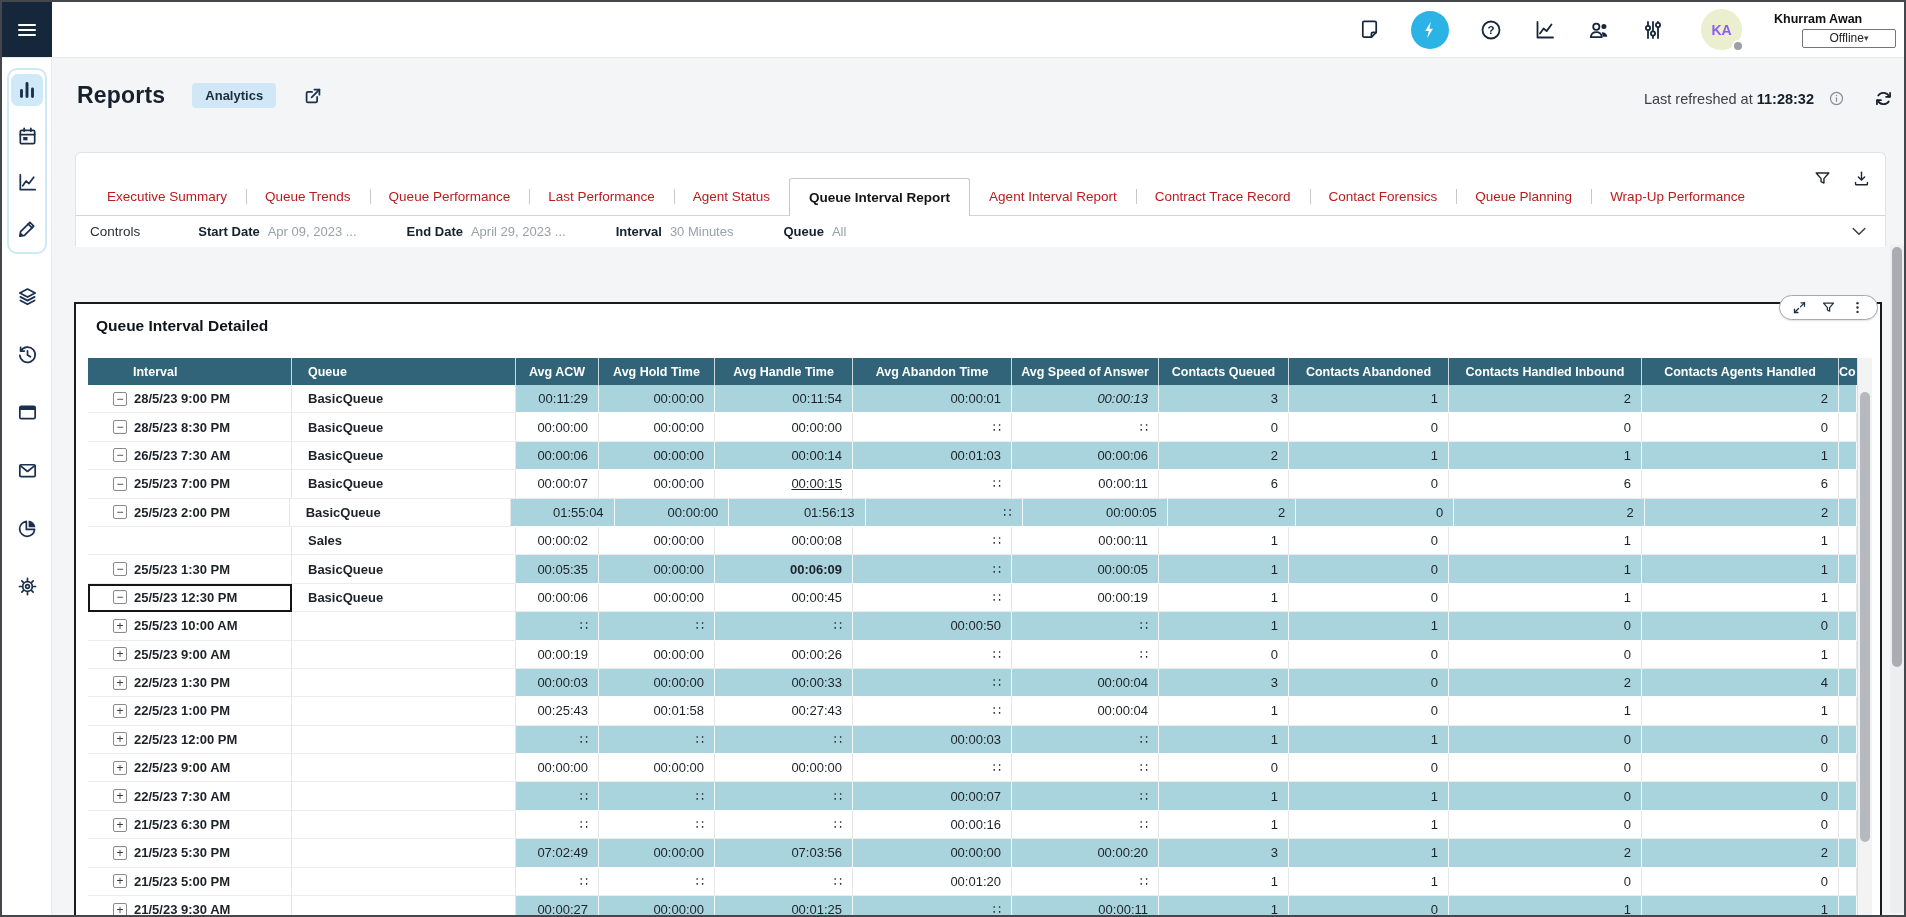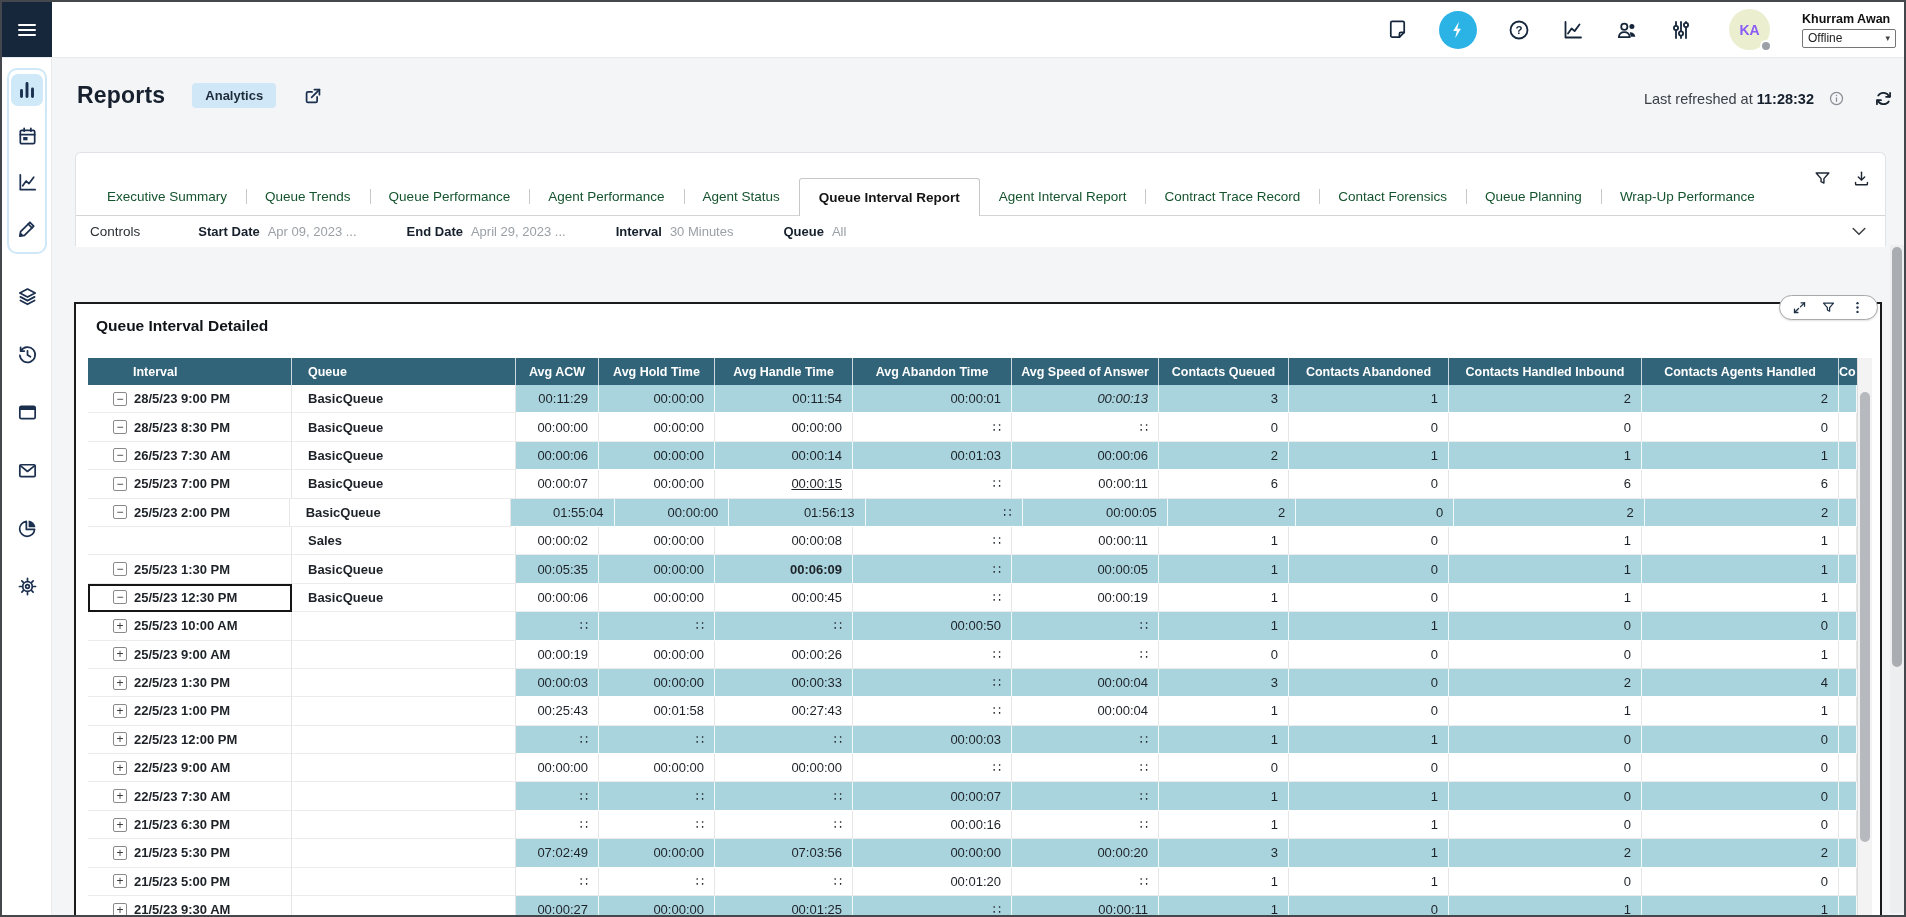--- a/index.html
+++ b/index.html
@@ -21,21 +21,21 @@
     display:flex; align-items:center; justify-content:center; cursor:pointer; }
   .avatar-wrap { position:relative; width:41px; height:41px; margin-left:6px; }
   .avatar { width:41px; height:41px; border-radius:50%; background:#ebeecf; color:#8b5cf6;
     font-weight:bold; font-size:14px; display:flex; align-items:center; justify-content:center; }
   .status-dot { position:absolute; right:-2px; bottom:-2px; width:12px; height:12px;
     border-radius:50%; background:#9aa0a6; border:2px solid #fff; }
   .user-col { display:flex; flex-direction:column; gap:3px; margin-left:2px; }
   .user-name { font-size:12.5px; font-weight:bold; color:#111; }
   .status-select { width:94px; height:19px; border:1px solid #767676; border-radius:2px;
     background:#fff; font-size:12px; color:#222; display:flex; align-items:center;
-    justify-content:space-between; padding:0 5px; cursor:pointer; }
+    justify-content:center; padding:0 5px; cursor:pointer;margin-left:28px; }
   .status-select .chev { font-size:9px; color:#444; }
 
   
   .sidebar { position:absolute; left:0; top:56px; bottom:0; width:50px; background:#fff;
     border-right:1px solid #e8eaec; z-index:20; }
   .side-group { position:absolute; left:5px; top:10px; width:40px; border:2px solid #cfe8f7;
     border-radius:10px; padding:4px 0 8px 0; display:flex; flex-direction:column;
     align-items:center; gap:14px; }
   .side-btn { width:32px; height:32px; border-radius:7px; display:flex; align-items:center;
     justify-content:center; color:#1b2f4e; cursor:pointer; }
@@ -57,21 +57,21 @@
   .ic-info { width:17px; height:17px; color:#8b9096; cursor:pointer; }
   .ic-refresh { width:21px; height:21px; color:#16202c; margin-left:14px; cursor:pointer; }
 
   .card { position:absolute; left:23px; top:94px; width:1811px; height:94px; background:#fff;
     border:1px solid #dfe3e7; border-bottom:1px solid #d8d8d8; border-radius:6px 6px 0 0; }
   .card-icons { position:absolute; right:14px; top:16px; display:flex; gap:20px; color:#1f2733; }
   .card-icons .ci { width:19px; height:19px; cursor:pointer; }
 
   .tabs { position:absolute; left:12px; right:60px; top:25px; height:38px; display:flex;
     align-items:flex-end; }
-  .tab { position:relative; font-size:13.5px; color:#14532d; padding:0 19px; height:38px;
+  .tab { position:relative; font-size:13.5px; color:#b91c1c; padding:0 19px; height:38px;
     line-height:38px; white-space:nowrap; cursor:pointer; }
   .tab:not(.active):not(:first-child)::before { content:""; position:absolute; left:0; top:11px;
     height:15px; width:1px; background:#c9c9c9; }
   .tab.active { background:#fff; border:1px solid #c7c7c7; border-bottom:none;
     border-radius:3px 3px 0 0; color:#141414; font-weight:bold; z-index:2; }
   .tab.active + .tab::before { display:none; }
   .tabs-underline { position:absolute; left:0; right:0; top:62px; height:1px; background:#d4d4d4; }
 
   .controls { position:absolute; left:0; right:0; top:63px; height:31px; display:flex;
     align-items:center; padding-left:14px; background:#fff; border-radius:0 0 0 0; }
@@ -339,21 +339,21 @@
               <path d="M8 10l4 4 4-4"></path>
               <path d="M4.5 17v2a1 1 0 0 0 1 1h13a1 1 0 0 0 1-1v-2"></path>
           </svg>
         </span>
       </div>
       <div class="tabs-underline"></div>
       <div class="tabs" id="tabs">
           <div class="tab">Executive Summary</div>
           <div class="tab">Queue Trends</div>
           <div class="tab">Queue Performance</div>
-          <div class="tab">Agent Performance</div>
+          <div class="tab">Last Performance</div>
           <div class="tab">Agent Status</div>
           <div class="tab active">Queue Interval Report</div>
           <div class="tab">Agent Interval Report</div>
           <div class="tab">Contract Trace Record</div>
           <div class="tab">Contact Forensics</div>
           <div class="tab">Queue Planning</div>
           <div class="tab">Wrap-Up Performance</div>
         </div>
       <div class="controls">
         <span class="ctrl-title">Controls</span>

